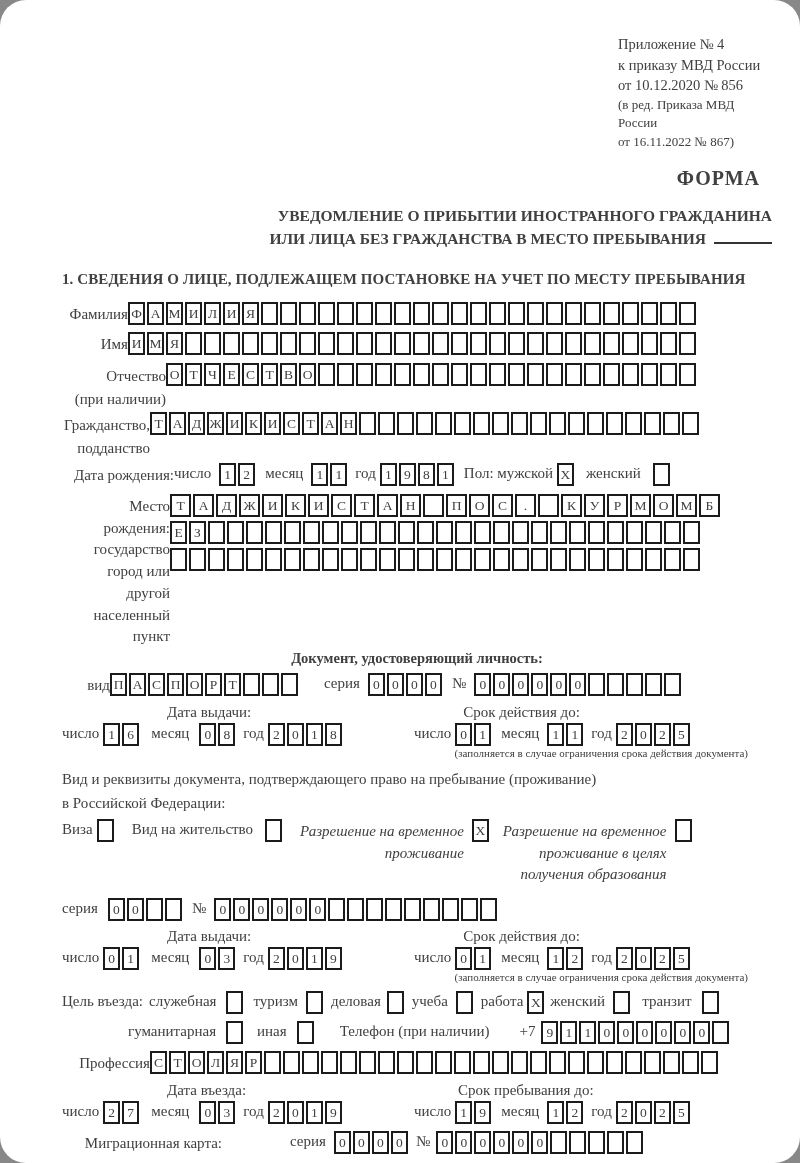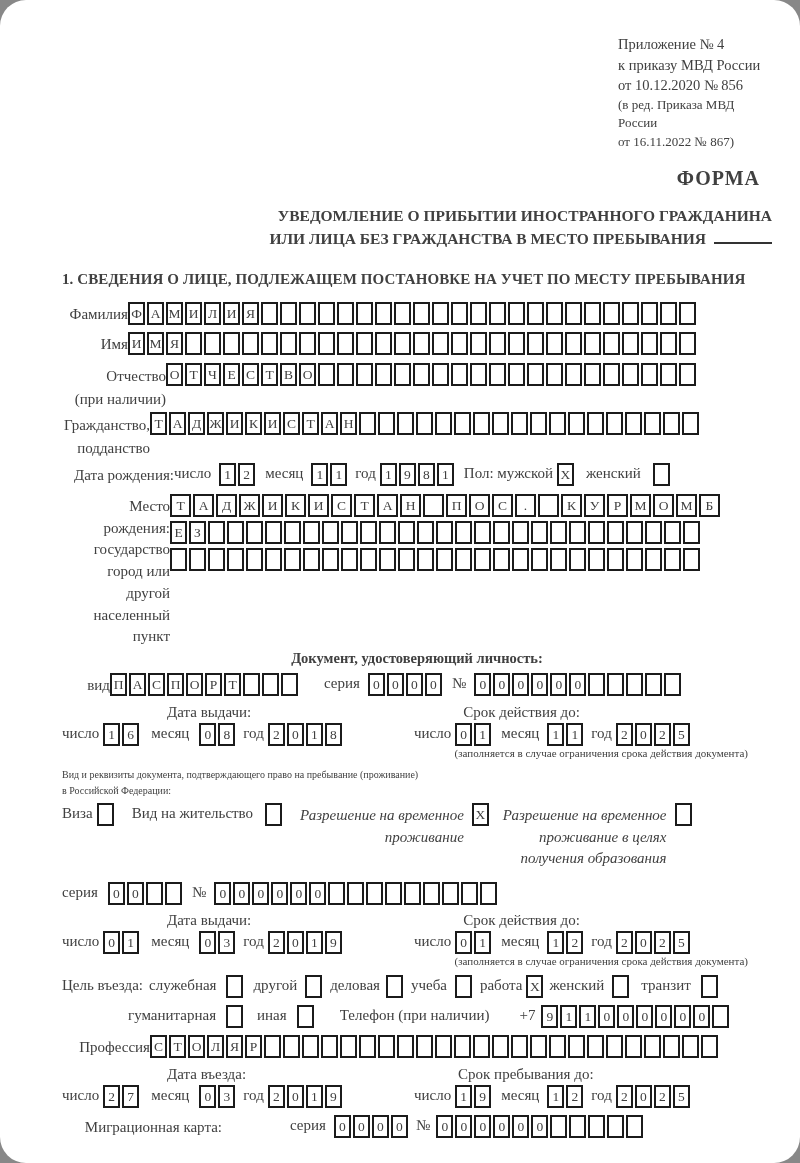--- a/index.html
+++ b/index.html
@@ -25,21 +25,21 @@
     margin-right:2px; text-align:center; font-size:13.5px; line-height:19px;
   }
   .cell.wide { width:21px; }
   .two-line { line-height:1.5; }
   .center-lines { white-space:pre-line; text-align:right; line-height:1.45; padding-top:2px;font-style:italic; }
   .dheads { display:flex; font-size:15px; margin-bottom:2px; }
   .dh1 { margin-left:105px; }
   .dh2 { margin-left:212px; }
   .dgroup { display:flex; width:352px; flex:none; }
   .note { text-align:right; padding-right:24px; font-size:11px; margin:-1px 0 8px; }
-  .plain { font-size:10px; line-height:1.6; }
+  .plain { font-size:15px; line-height:1.6; }
   .ml4{margin-left:4px} .ml6{margin-left:6px} .ml8{margin-left:8px} .ml10{margin-left:10px}
   .ml12{margin-left:12px} .ml16{margin-left:16px} .ml24{margin-left:24px}
   .mb2{margin-bottom:2px} .mb4{margin-bottom:4px}
   .doc-head { text-align:center; font-weight:bold; font-size:14.5px; margin:2px 0 6px; }
 </style>
 </head>
 <body>
 
 <div class="page">
 
@@ -512,21 +512,21 @@
     </span>
   </div>
   <div class="note">(заполняется в случае ограничения срока действия документа)</div>
 
   <div class="row">
     <span class="inl">Цель въезда:</span>
     <span class="inl ml6">служебная</span>
     <span class="cells ml10">
         <span class="cell"></span>
       </span>
-    <span class="inl ml8">другой</span>
+    <span class="inl ml8">туризм</span>
     <span class="cells ml8">
         <span class="cell"></span>
       </span>
     <span class="inl ml6">деловая</span>
     <span class="cells ml6">
         <span class="cell"></span>
       </span>
     <span class="inl ml6">учеба</span>
     <span class="cells ml8">
         <span class="cell"></span>

